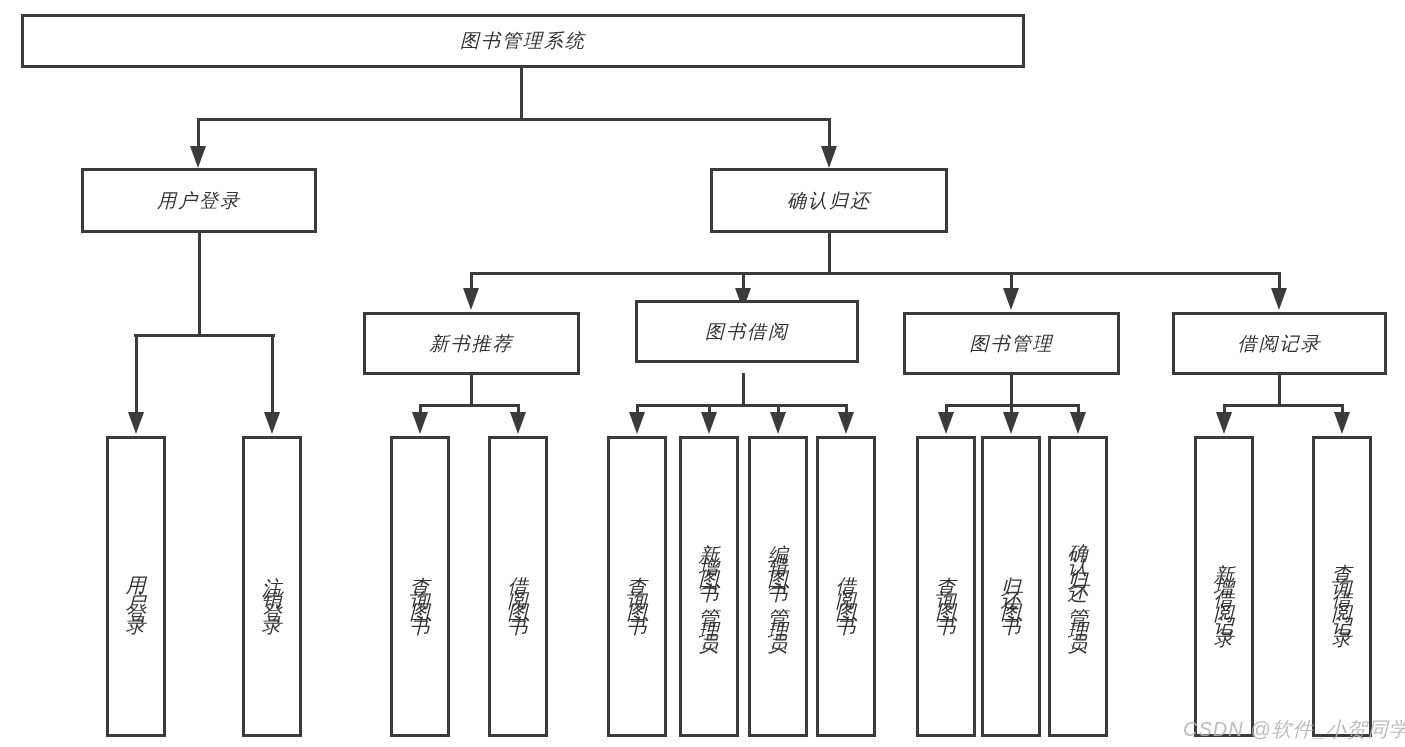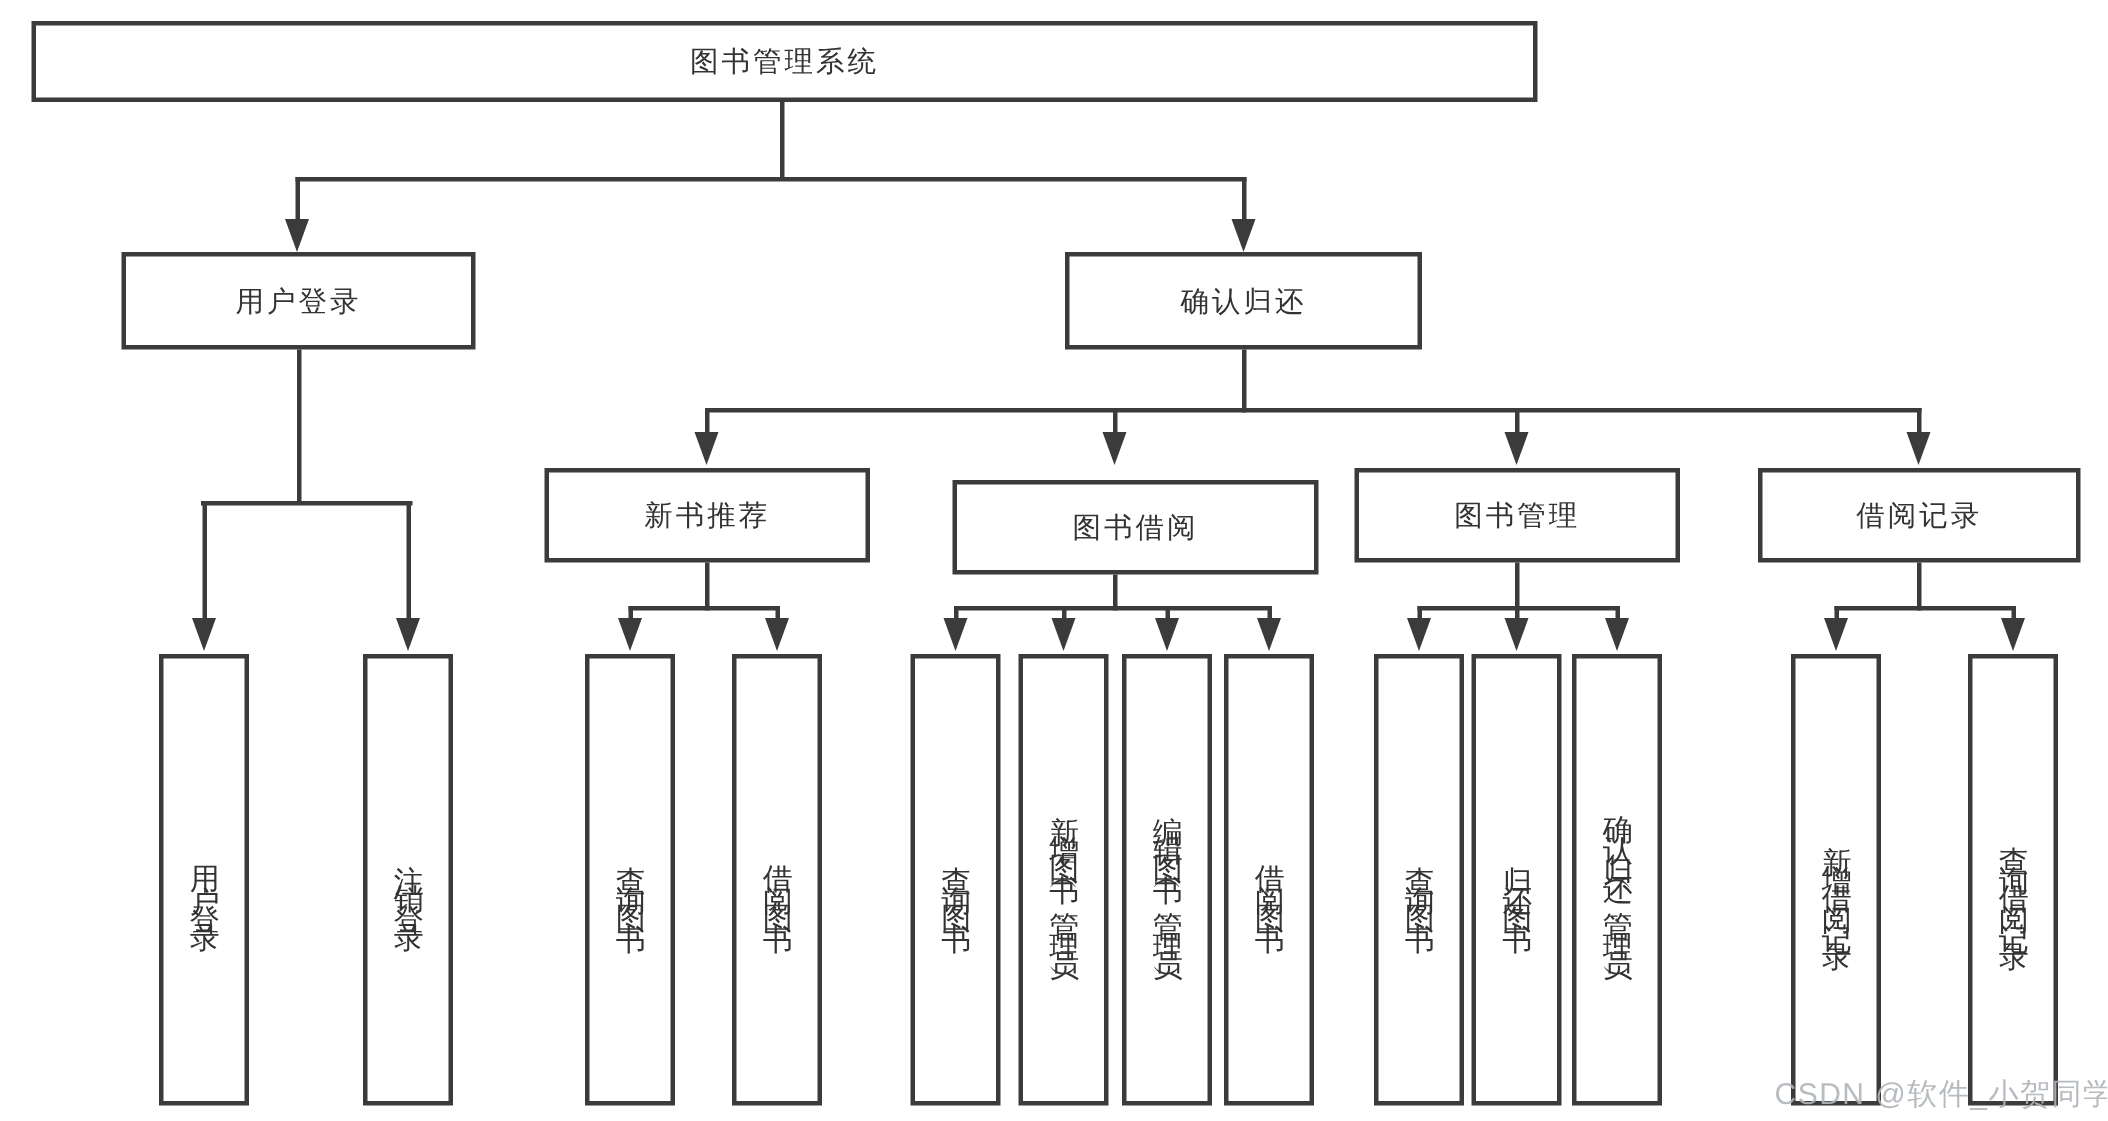--- a/index.html
+++ b/index.html
@@ -6,20 +6,21 @@
     --line:#3b3b3b;
     --text:#333333;
     --background:#ffffff;
     --watermark:#b0b5ba;
   }
   html,body{margin:0;padding:0;background:var(--background);}
   .canvas{
     position:relative;width:1405px;height:747px;background:var(--background);
     font-family:"Liberation Sans","DejaVu Sans",sans-serif;color:var(--text);
     overflow:hidden;
+    font-style:italic;
   }
   .box{
     position:absolute;box-sizing:border-box;background:#fff;
     border:3px solid var(--line);
     display:flex;align-items:center;justify-content:center;
   }
   .hbox{font-size:19px;letter-spacing:2px;}
   .vbox span{
     writing-mode:vertical-rl;text-orientation:mixed;
     font-size:20px;line-height:1;letter-spacing:13px;
@@ -110,21 +111,21 @@
   <div class="box hbox" style="left:81px;top:168px;width:236px;height:65px">
     <span>用户登录</span>
   </div>
   <div class="box hbox" style="left:710px;top:168px;width:238px;height:65px">
     <span>确认归还</span>
   </div>
 
   <div class="box hbox" style="left:363px;top:312px;width:217px;height:63px">
     <span>新书推荐</span>
   </div>
-  <div class="box hbox" style="left:635px;top:320px;width:244px;height:63px">
+  <div class="box hbox" style="left:635px;top:300px;width:224px;height:63px">
     <span>图书借阅</span>
   </div>
   <div class="box hbox" style="left:903px;top:312px;width:217px;height:63px">
     <span>图书管理</span>
   </div>
   <div class="box hbox" style="left:1172px;top:312px;width:215px;height:63px">
     <span>借阅记录</span>
   </div>
 
   <div class="box vbox" style="left:106px;top:436px;width:60px;height:301px">

